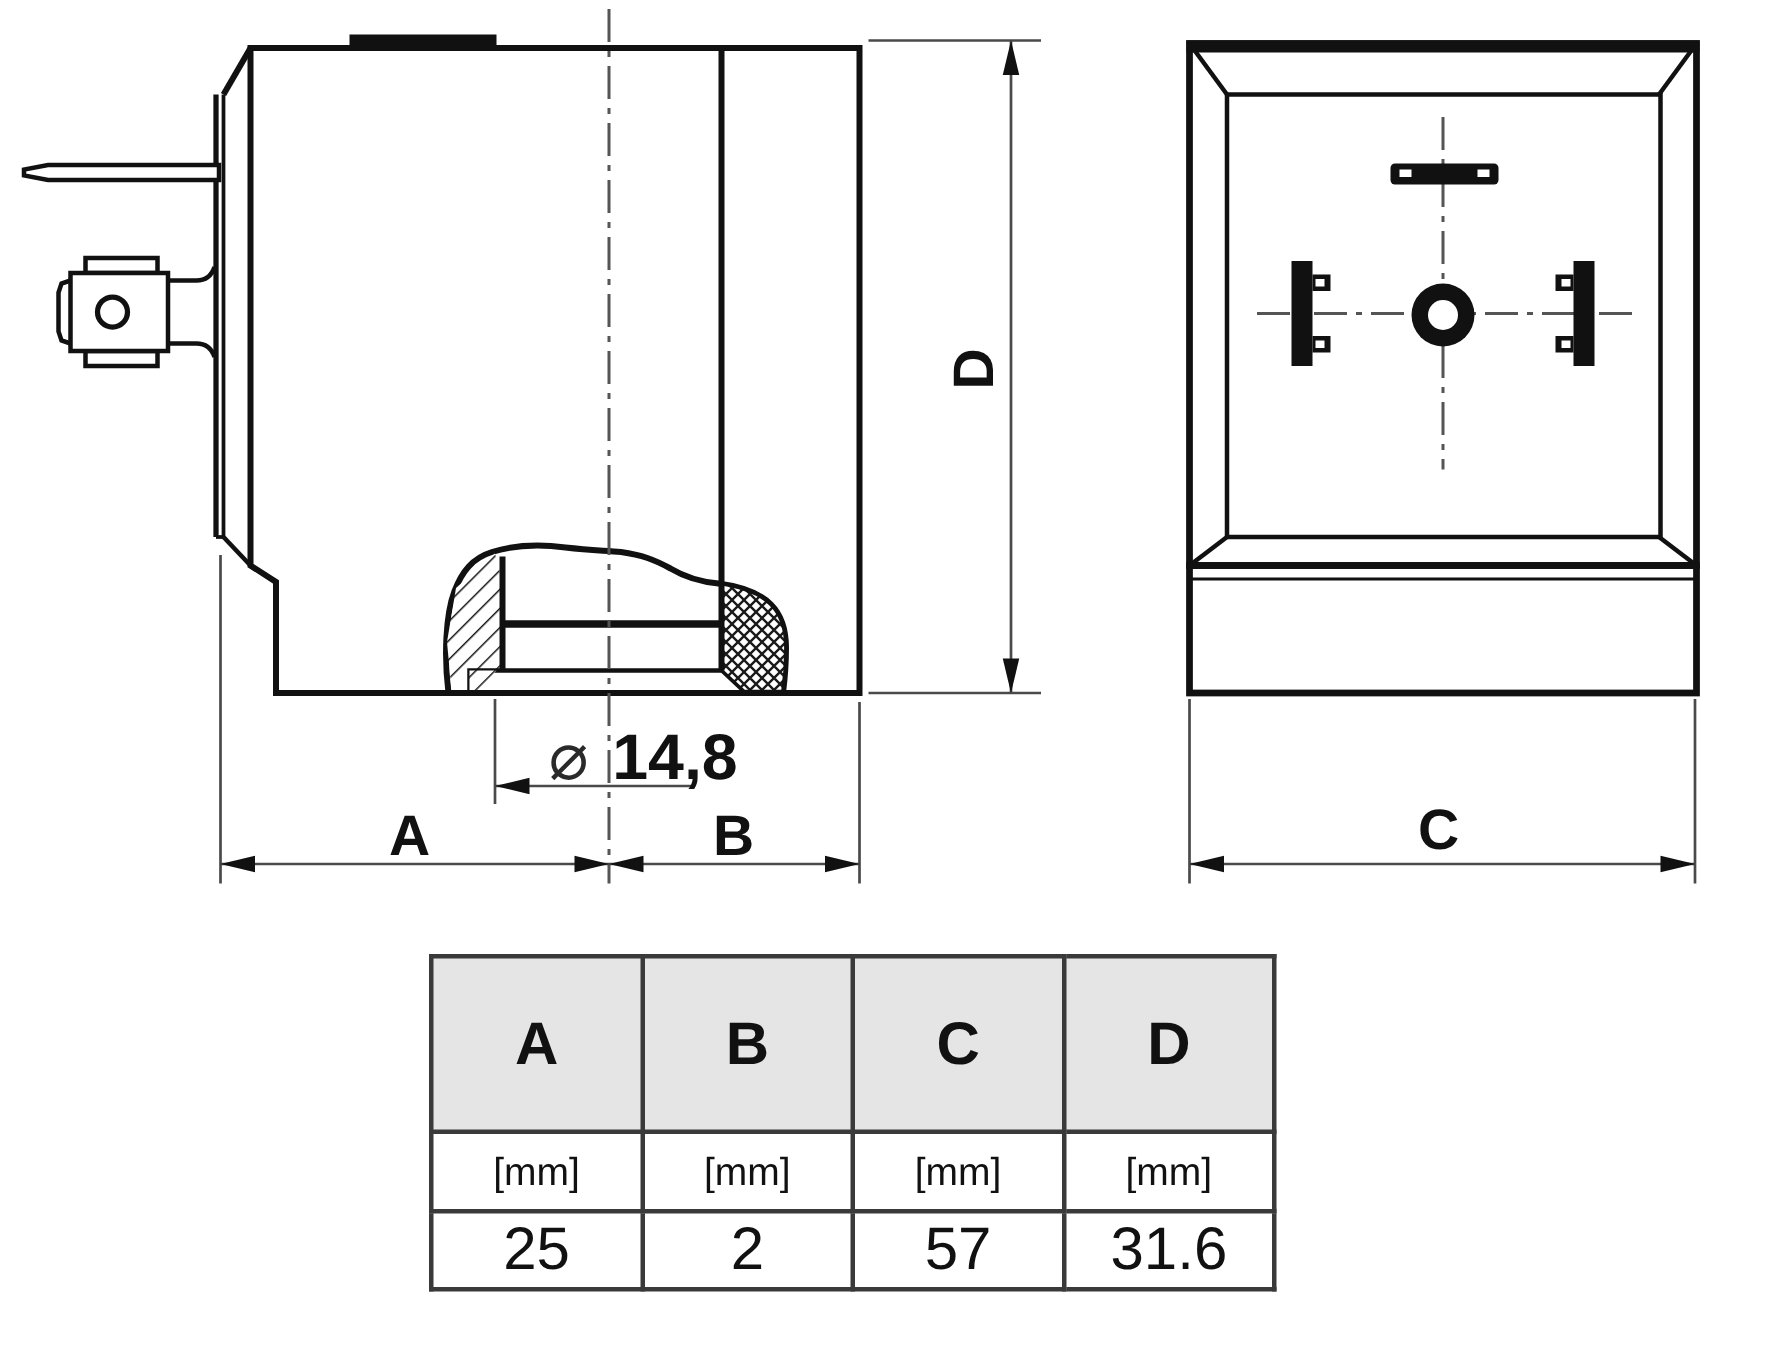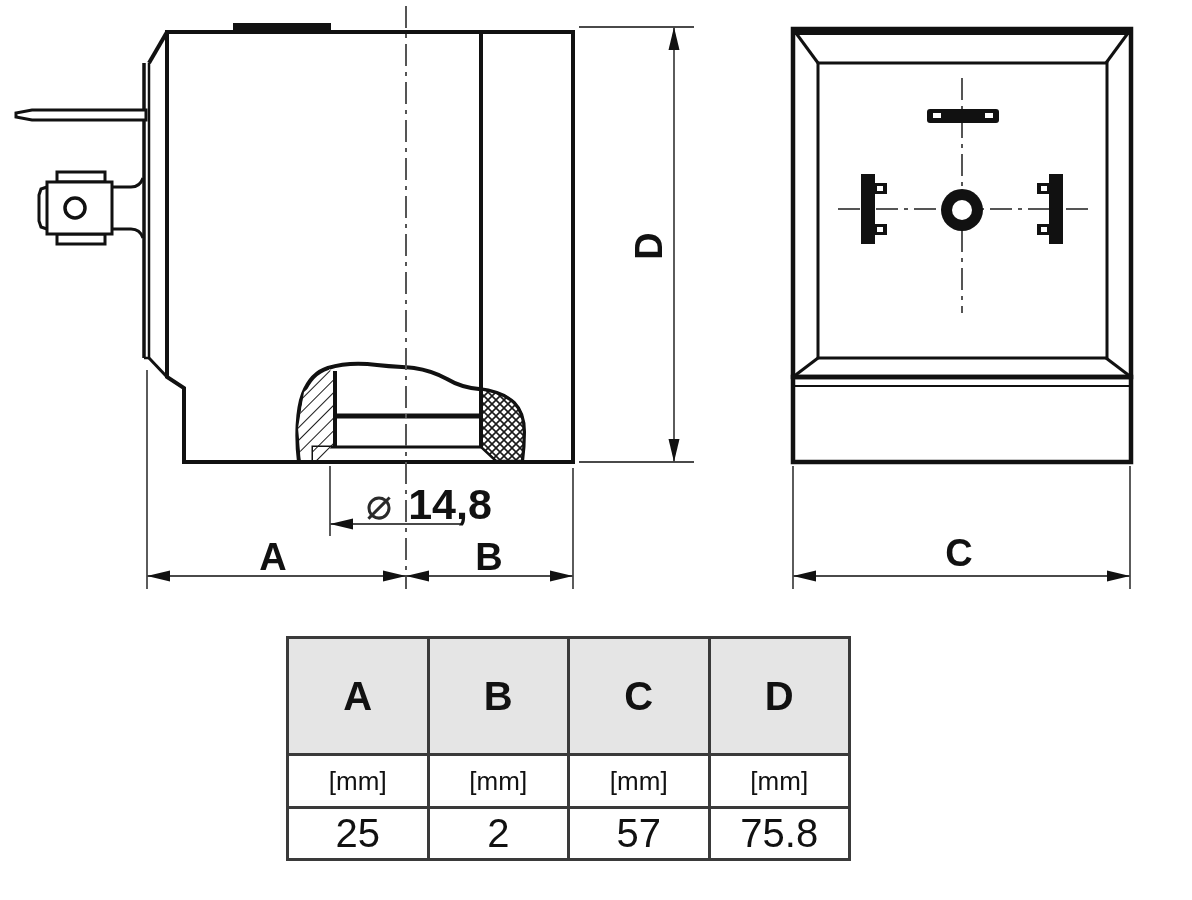--- a/index.html
+++ b/index.html
@@ -183,18 +183,18 @@
       <tr class="unit">
         <td>[mm]</td>
         <td>[mm]</td>
         <td>[mm]</td>
         <td>[mm]</td>
       </tr>
       <tr class="val">
         <td>25</td>
         <td>2</td>
         <td>57</td>
-        <td>75.8</td>
+        <td>31.6</td>
       </tr>
     </tbody>
   </table>
 
 </div>
 
 </body></html>

